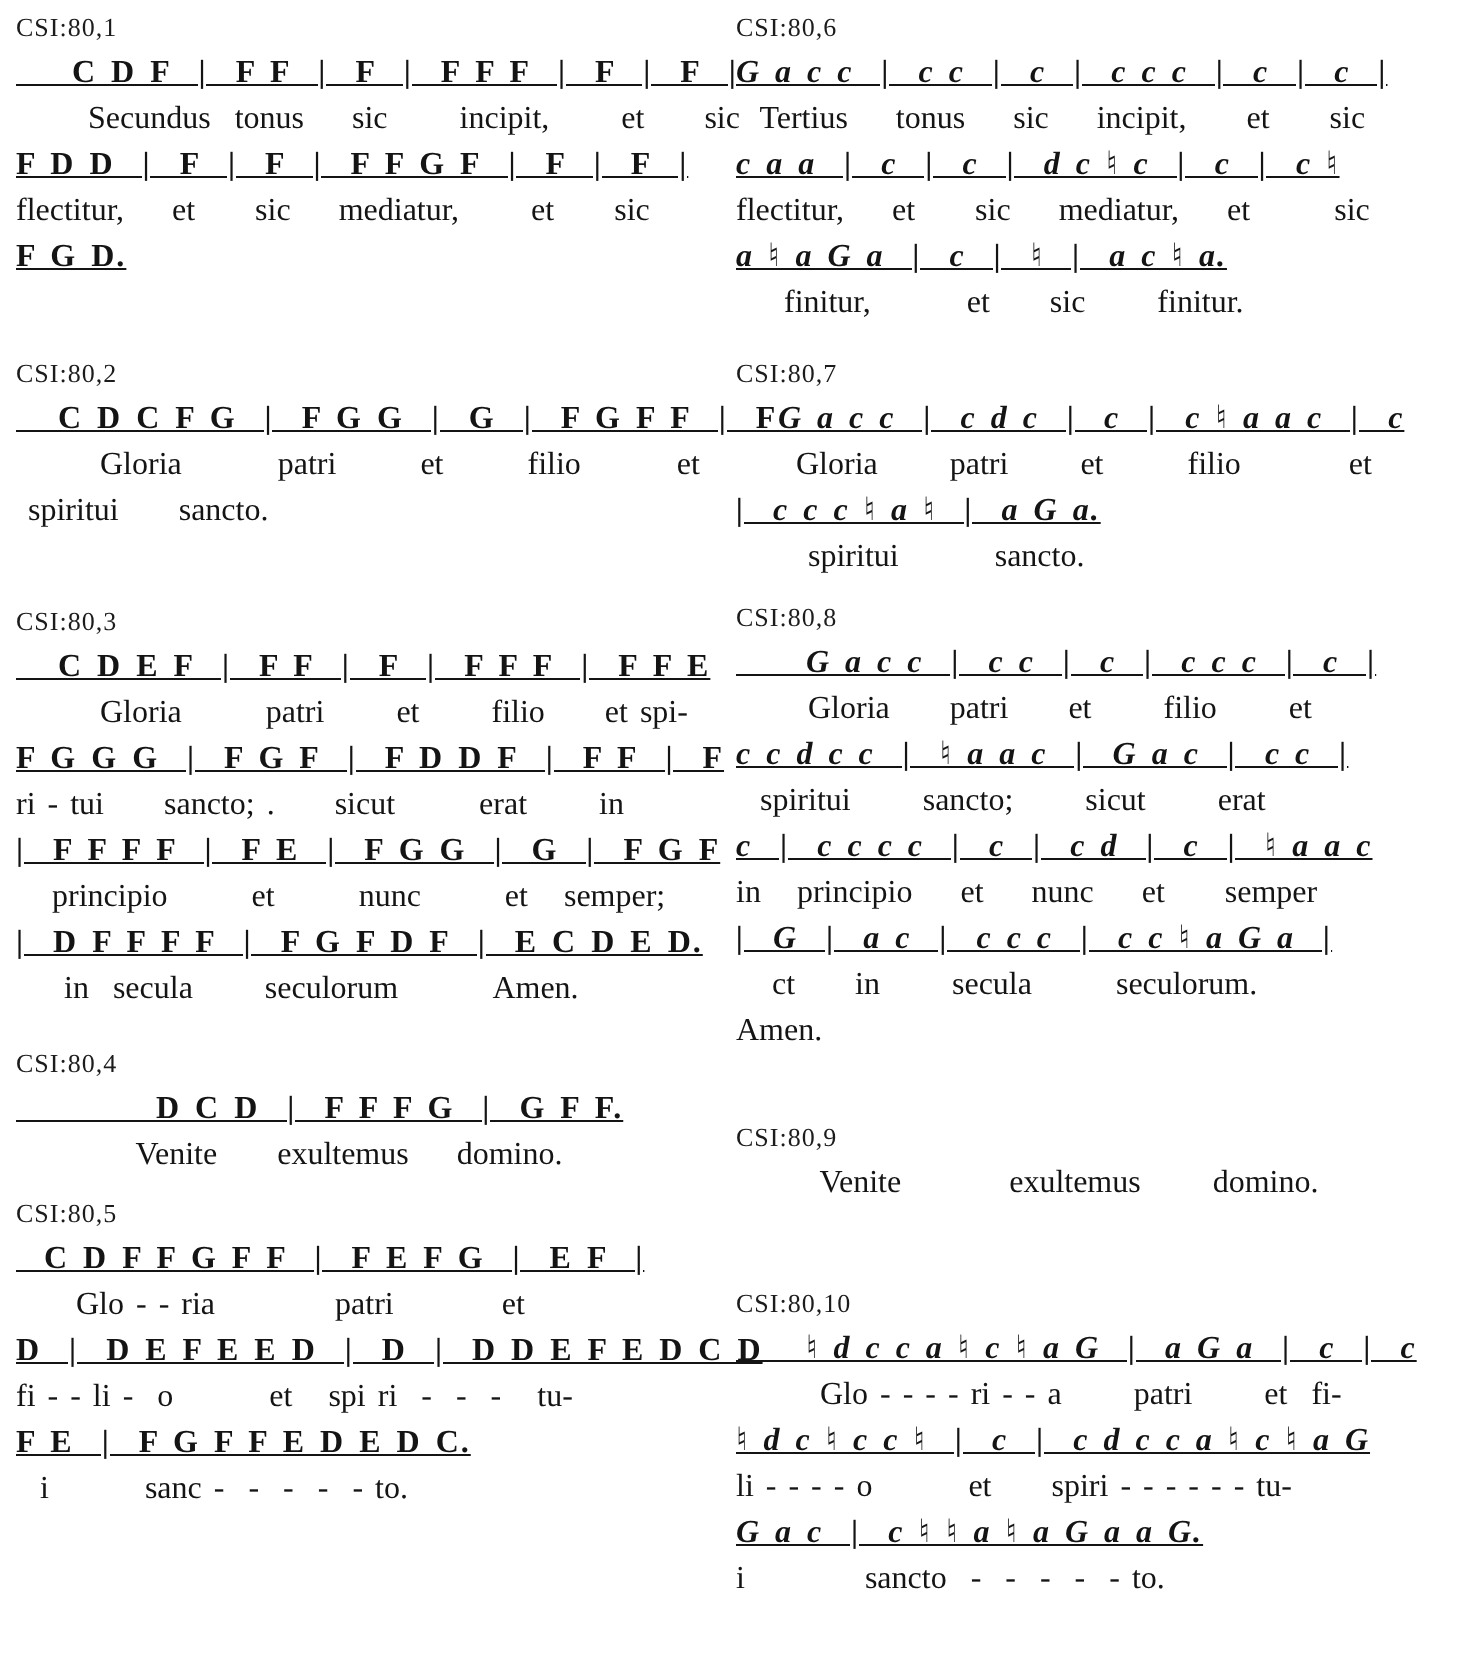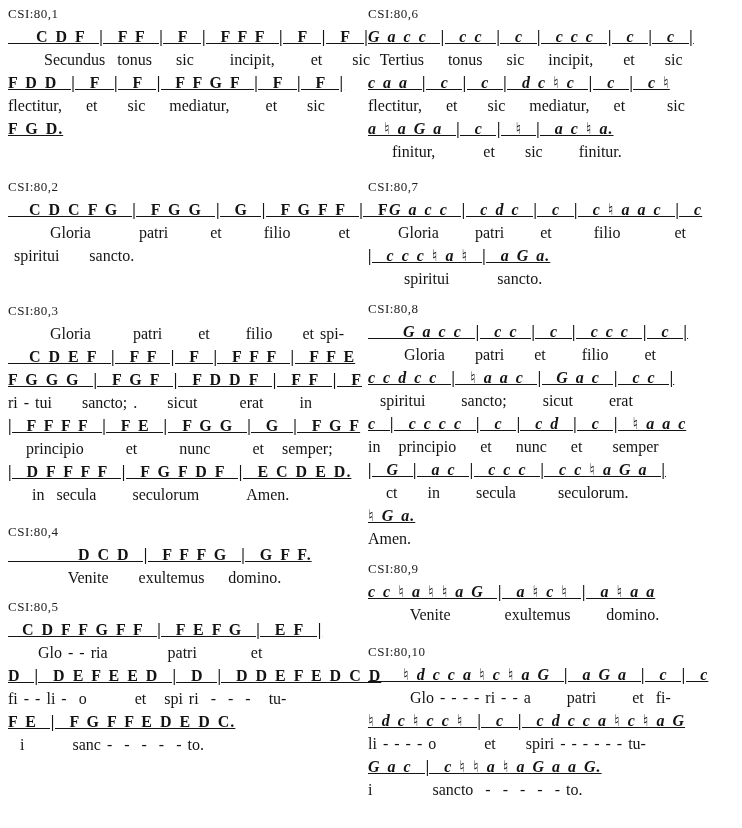--- a/index.html
+++ b/index.html
@@ -51,22 +51,22 @@
 
   <div class="block" style="left:8px;top:179px">
     <div class="label">CSI:80,2</div>
     <div class="line notes">   C D C F G  |  F G G  |  G  |  F G F F  |  F</div>
     <div class="line lyrics">       Gloria        patri       et       filio        et</div>
     <div class="line lyrics"> spiritui     sancto.</div>
   </div>
 
   <div class="block" style="left:8px;top:303px">
     <div class="label">CSI:80,3</div>
+    <div class="line notes">   C D E F  |  F F  |  F  |  F F F  |  F F E</div>
     <div class="line lyrics">       Gloria       patri      et      filio     et spi-</div>
-    <div class="line notes">   C D E F  |  F F  |  F  |  F F F  |  F F E</div>
     <div class="line notes">F G G G  |  F G F  |  F D D F  |  F F  |  F</div>
     <div class="line lyrics">ri - tui     sancto; .     sicut       erat      in</div>
     <div class="line notes">|  F F F F  |  F E  |  F G G  |  G  |  F G F</div>
     <div class="line lyrics">   principio       et       nunc       et   semper;</div>
     <div class="line notes">|  D F F F F  |  F G F D F  |  E C D E D.</div>
     <div class="line lyrics">    in  secula      seculorum        Amen.</div>
   </div>
 
   <div class="block" style="left:8px;top:524px">
     <div class="label">CSI:80,4</div>
@@ -105,27 +105,25 @@
   <div class="block cursive" style="left:368px;top:301px">
     <div class="label">CSI:80,8</div>
     <div class="line notes">     G a c c  |  c c  |  c  |  c c c  |  c  |</div>
     <div class="line lyrics">      Gloria     patri     et      filio      et</div>
     <div class="line notes">c c d c c  |  ♮ a a c  |  G a c  |  c c  |</div>
     <div class="line lyrics">  spiritui      sancto;      sicut      erat</div>
     <div class="line notes">c  |  c c c c  |  c  |  c d  |  c  |  ♮ a a c</div>
     <div class="line lyrics">in   principio    et    nunc    et     semper</div>
     <div class="line notes">|  G  |  a c  |  c c c  |  c c ♮ a G a  |</div>
     <div class="line lyrics">   ct     in      secula       seculorum.</div>
-    <div class="line notes">♮ G a.</div>
     <div class="line lyrics">Amen.</div>
   </div>
 
   <div class="block cursive" style="left:368px;top:561px">
     <div class="label">CSI:80,9</div>
-    <div class="line notes">c c ♮ a ♮ ♮ a G  |  a ♮ c ♮  |  a ♮ a a</div>
     <div class="line lyrics">       Venite         exultemus      domino.</div>
   </div>
 
   <div class="block cursive" style="left:368px;top:644px">
     <div class="label">CSI:80,10</div>
     <div class="line notes">     ♮ d c c a ♮ c ♮ a G  |  a G a  |  c  |  c</div>
     <div class="line lyrics">       Glo - - - - ri - - a      patri      et  fi-</div>
     <div class="line notes">♮ d c ♮ c c ♮  |  c  |  c d c c a ♮ c ♮ a G</div>
     <div class="line lyrics">li - - - - o        et     spiri - - - - - - tu-</div>
     <div class="line notes">G a c  |  c ♮ ♮ a ♮ a G a a G.</div>

